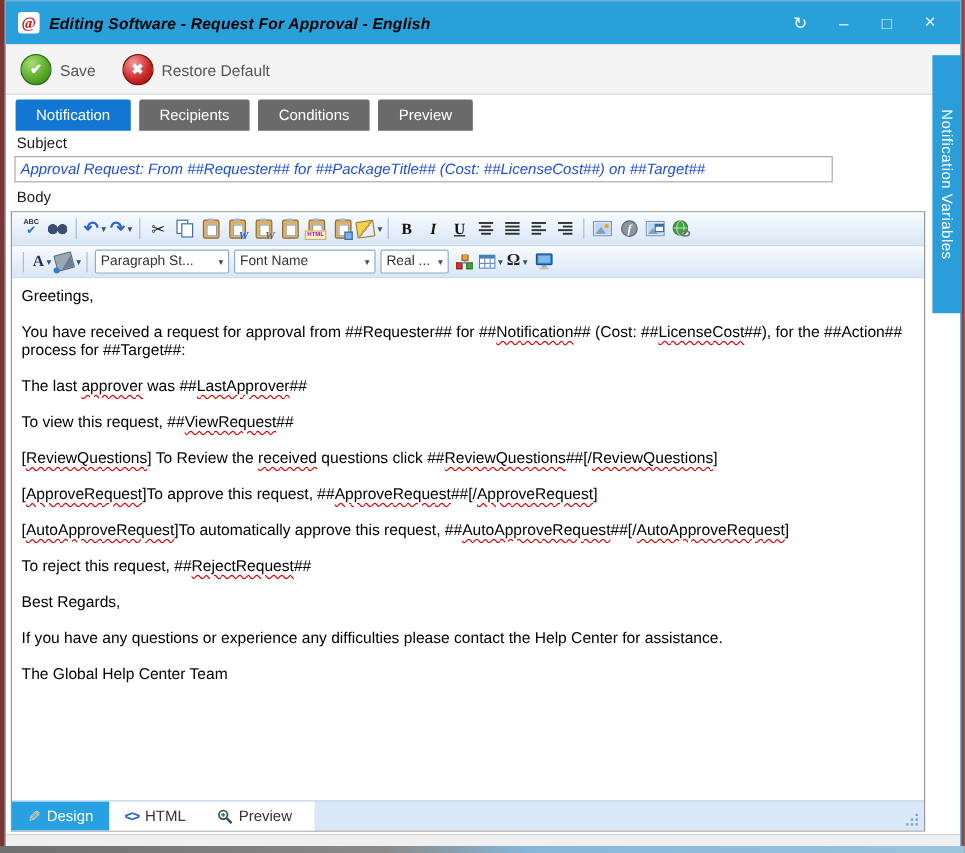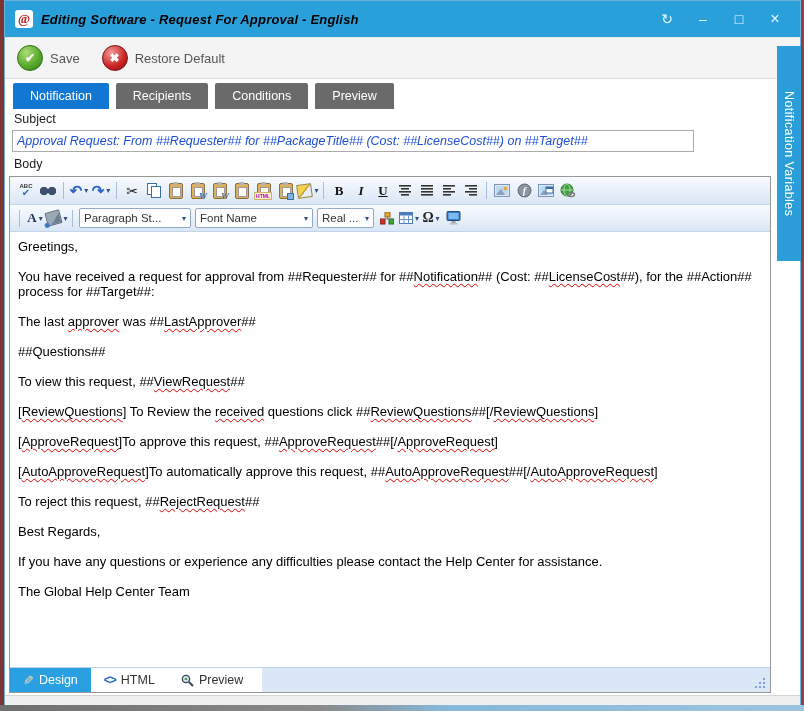--- a/index.html
+++ b/index.html
@@ -367,21 +367,20 @@
             <rect x="5.5" y="10" width="4" height="2" fill="#9aa4af"></rect>
             <rect x="3.5" y="12" width="8" height="1.5" fill="#b9c1ca"></rect>
           </svg>
       </span>
     </div>
 
     <div class="doc">
         <p><span>Greetings,</span></p>
         <p><span>You have received a request for approval from ##Requester## for ##</span><span class="sq">Notification</span><span>## (Cost: ##</span><span class="sq">LicenseCost</span><span>##),  for the ##Action## process for ##Target##:</span></p>
         <p><span>The last </span><span class="sq">approver</span><span> was ##</span><span class="sq">LastApprover</span><span>##</span></p>
-        <p><span>##Questions##</span></p>
         <p><span>To view this request, ##</span><span class="sq">ViewRequest</span><span>##</span></p>
         <p><span>[</span><span class="sq">ReviewQuestions</span><span>] To Review the </span><span class="sq">received</span><span> questions click ##</span><span class="sq">ReviewQuestions</span><span>##[/</span><span class="sq">ReviewQuestions</span><span>]</span></p>
         <p><span>[</span><span class="sq">ApproveRequest</span><span>]To approve this request, ##</span><span class="sq">ApproveRequest</span><span>##[/</span><span class="sq">ApproveRequest</span><span>]</span></p>
         <p><span>[</span><span class="sq">AutoApproveRequest</span><span>]To automatically approve this request, ##</span><span class="sq">AutoApproveRequest</span><span>##[/</span><span class="sq">AutoApproveRequest</span><span>]</span></p>
         <p><span>To reject this request, ##</span><span class="sq">RejectRequest</span><span>##</span></p>
         <p><span>Best Regards,</span></p>
         <p><span>If you have any questions or experience any difficulties please contact the Help Center for assistance.</span></p>
         <p><span>The Global Help Center Team</span></p>
       </div>
 

